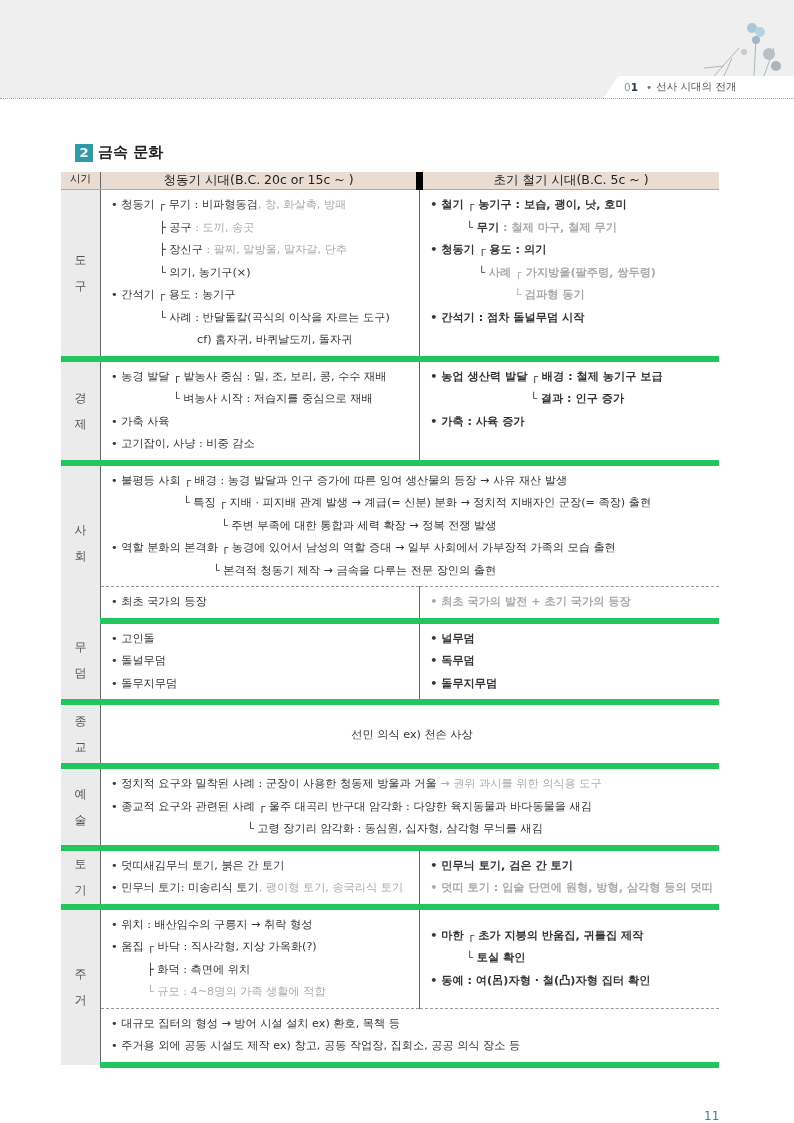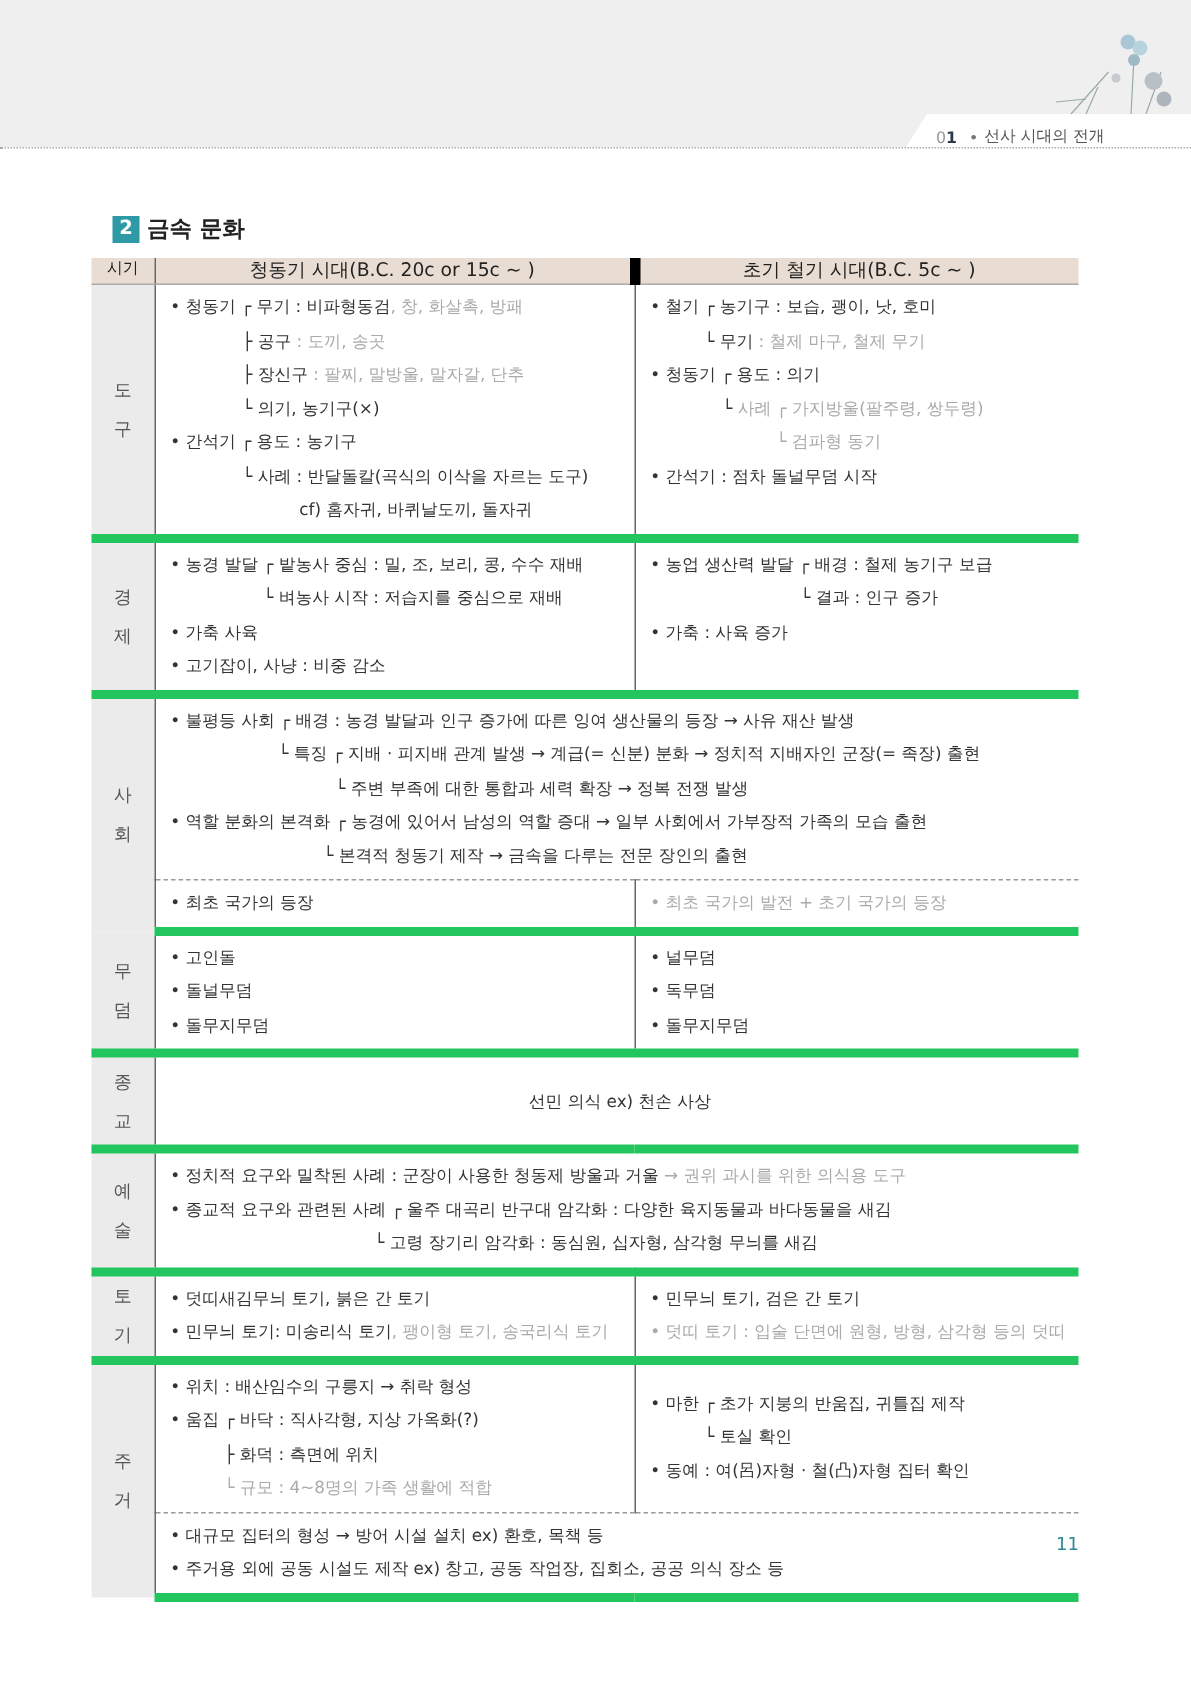--- a/index.html
+++ b/index.html
@@ -3,45 +3,45 @@
 <meta charset="utf-8">
 <style>
   * { box-sizing: border-box; margin: 0; padding: 0; }
   html, body { width: 794px; height: 1123px; background: #ffffff; }
   body { position: relative; font-family: "DejaVu Sans", "Liberation Sans", sans-serif; color: #333; overflow: hidden; }
 
   .top-band { position: absolute; left: 0; top: 0; width: 794px; height: 98px; background: #efefef; }
   .top-dots { position: absolute; left: 0; top: 98px; width: 794px; border-top: 1px dotted #aaa; }
   .flower { position: absolute; right: 10px; top: 18px; width: 90px; height: 60px; }
   .chapter-tab { position: absolute; left: 604px; top: 76px; width: 190px; height: 22px; background: #fff;
-                 clip-path: polygon(14px 0, 100% 0, 100% 100%, 0 100%); display: flex; align-items: flex-end; padding-left: 20px; font-size: 10.5px; color: #555; }
+                 clip-path: polygon(14px 0, 100% 0, 100% 100%, 0 100%); display: flex; align-items: center; padding-left: 20px; font-size: 10.5px; color: #555; }
   .chapter-tab .num { font-weight: bold; color: #2b3a4a; margin-right: 4px; }
   .chapter-tab .num .o { color: #999; font-weight: normal; }
   .chapter-tab .dot { margin: 0 4px; color: #777; }
 
   .section-title { position: absolute; left: 75px; top: 143px; display: flex; align-items: center; font-size: 15px; font-weight: bold; color: #222; }
   .section-badge { display: inline-block; width: 18px; height: 18px; background: #2e9aa5; color: #fff; font-size: 13px; font-weight: bold; text-align: center; line-height: 18px; margin-right: 5px; }
 
   table.main { position: absolute; left: 61px; top: 172px; width: 658px; border-collapse: collapse; font-size: 11.2px; color: #333; }
   table.main td { vertical-align: top; }
   .hdr td { background: #e8dcd3; height: 14px; font-size: 12.5px; color: #222; text-align: center; vertical-align: middle; border-bottom: 1px solid #aaa; }
   .hdr td.lbl { font-size: 10.5px; width: 42px; border-right: 1px solid #666; }
   .hdr td.c1 { border-right: 7px solid #000000; width: 320px; }
   td.cat { width: 42px; background: #ebebeb; border-right: 1px solid #666; text-align: center; vertical-align: middle !important; font-size: 12px; color: #555; line-height: 26px; }
   tr.row td { border-bottom: 6px solid #22c55e; }
   td.col1 { border-right: 1px solid #666; padding: 4px 6px 4px 10px; }
-  td.col2 { padding: 4px 6px 4px 10px; }
+  td.col2 { padding: 4px 6px 4px 10px; font-weight: bold; }
   td.full { padding: 4px 6px 4px 10px; }
   tr.dash-top td.col1, tr.dash-top td.col2, tr.dash-top td.full { border-top: 1px dashed #999; }
   .line { height: 22.5px; line-height: 22.5px; white-space: nowrap; }
   .g { color: #aaa; }
   .b { color: #333; }
   .center { text-align: center; vertical-align: middle !important; }
 
-  .page-num { position: absolute; left: 704px; top: 1022px; font-size: 12px; color: #2e8a95; }
+  .page-num { position: absolute; left: 704px; top: 1109px; font-size: 12px; color: #2e8a95; }
 </style>
 </head>
 <body>
 
 <div class="top-band"></div>
 <svg class="flower" viewBox="0 0 90 60">
   <g stroke="#9aa" stroke-width="0.8" fill="none">
     <path d="M20 58 L45 30"></path>
       <path d="M30 58 L38 40"></path>
       <path d="M60 58 L62 20"></path>

